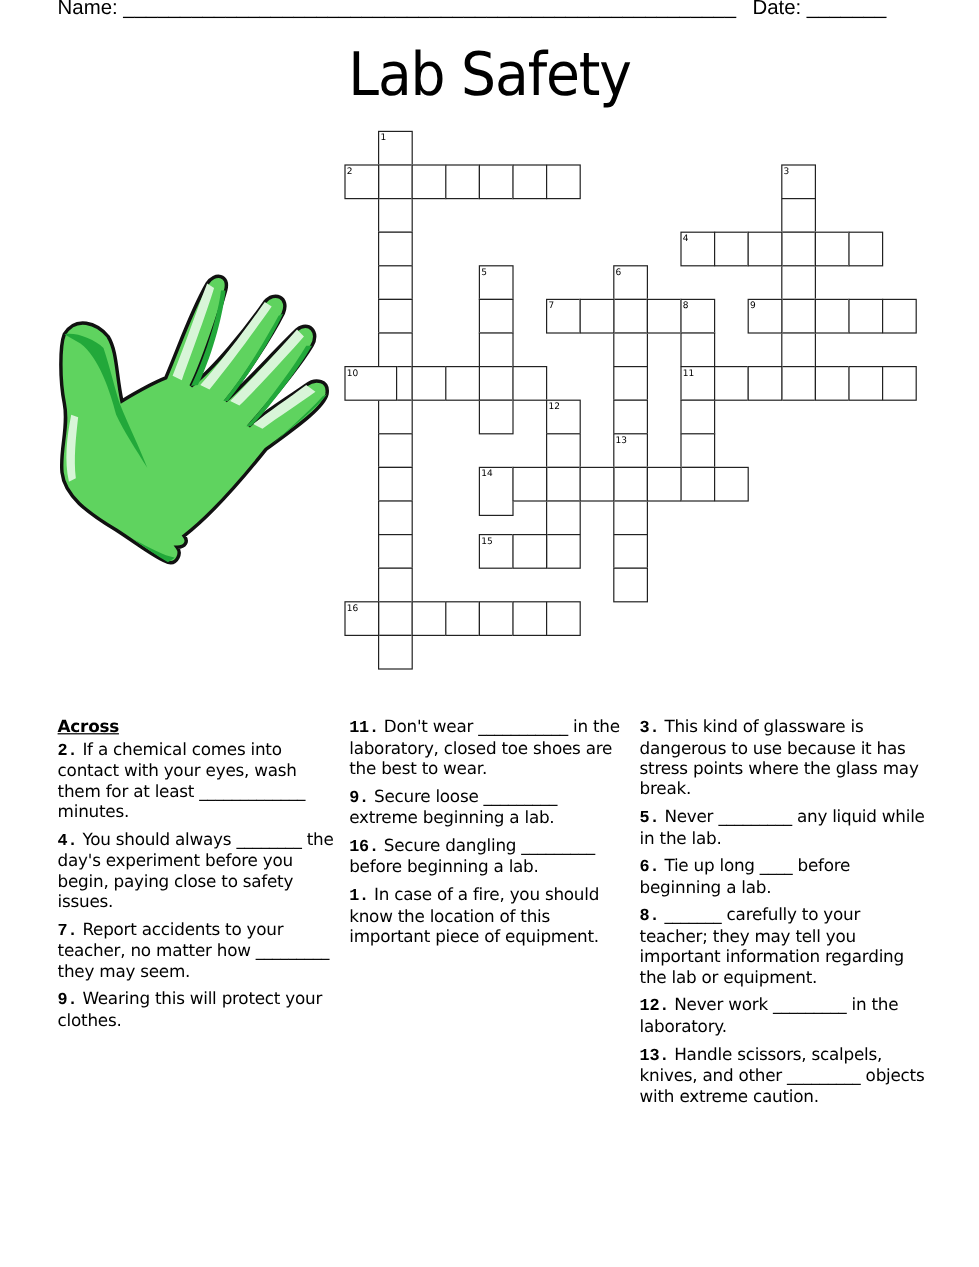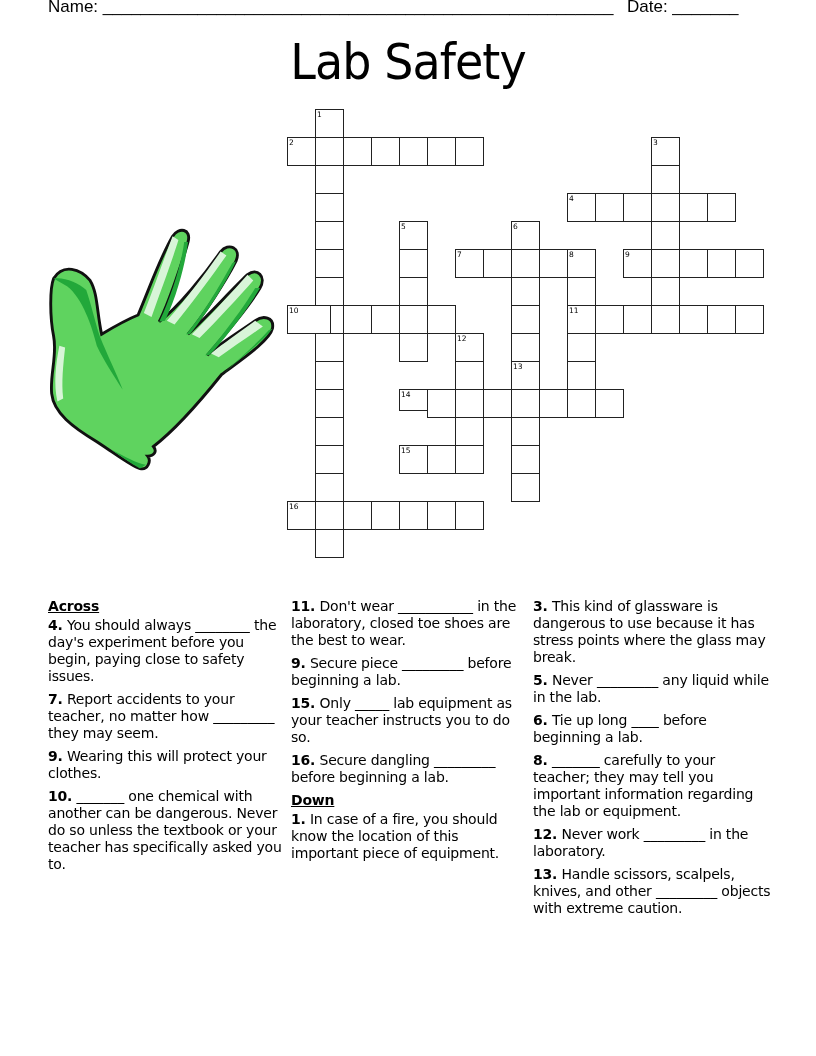--- a/index.html
+++ b/index.html
@@ -6,21 +6,21 @@
   body { width: 816px; height: 1056px; position: relative; overflow: hidden; font-family: "DejaVu Sans", sans-serif; color: #000; }
   .hdr { position: absolute; top: -3px; font-family: "Liberation Sans", sans-serif; font-size: 17px; letter-spacing: 0; }
   .title { position: absolute; top: 33px; left: 0; width: 816px; text-align: center; font-family: "DejaVu Sans", sans-serif; font-size: 50px; font-weight: normal; letter-spacing: -1px; transform: scaleX(0.92); }
   .grid { position: absolute; left: 288px; top: 110px; width: 480px; height: 452px; }
   .cell { position: absolute; width: 28px; height: 28px; box-sizing: border-box; border: 1.5px solid #222; background: #fff; margin-left: -1px; margin-top: -1px; }
   .cell .num { position: absolute; left: 1px; top: 0px; font-family: "DejaVu Sans", sans-serif; font-size: 7.5px; line-height: 9px; }
   .hand { position: absolute; left: 44px; top: 218px; width: 240px; height: 265px; }
   .col { position: absolute; top: 598px; font-size: 14px; line-height: 17px; letter-spacing: -0.2px; }
   .col .hd { font-weight: bold; text-decoration: underline; display: block; margin-bottom: 2px; }
   .clue { margin-bottom: 6px; }
-  .clue b { font-weight: bold; }
+  .clue b { font-weight: bold; font-family: Liberation Mono, monospace; }
 </style>
 </head>
 <body>
 
 <div class="hdr" style="left:48px;">Name: ______________________________________________________</div>
 <div class="hdr" style="left:627px;">Date: _______</div>
 
 <div class="title">Lab Safety</div>
 
 <svg class="hand" viewBox="0 0 250 270" xmlns="http://www.w3.org/2000/svg">
@@ -134,21 +134,21 @@
     <div class="cell" style="left: 168px; top: 280px; width: 29px; height: 29px;"></div>
     <div class="cell" style="left: 168px; top: 308px; width: 29px; height: 29px;"></div>
     <div class="cell" style="left: 168px; top: 336px; width: 29px; height: 29px;"></div>
     <div class="cell" style="left: 224px; top: 252px; width: 29px; height: 29px;">
       <span class="num">13</span>
     </div>
     <div class="cell" style="left: 224px; top: 280px; width: 29px; height: 29px;"></div>
     <div class="cell" style="left: 224px; top: 308px; width: 29px; height: 29px;"></div>
     <div class="cell" style="left: 224px; top: 336px; width: 29px; height: 29px;"></div>
     <div class="cell" style="left: 224px; top: 364px; width: 29px; height: 29px;"></div>
-    <div class="cell" style="left: 112px; top: 280px; width: 29px; height: 22px;">
+    <div class="cell" style="left: 112px; top: 280px; width: 29px; height: 41px;">
       <span class="num">14</span>
     </div>
     <div class="cell" style="left: 140px; top: 280px; width: 29px; height: 29px;"></div>
     <div class="cell" style="left: 196px; top: 280px; width: 29px; height: 29px;"></div>
     <div class="cell" style="left: 252px; top: 280px; width: 29px; height: 29px;"></div>
     <div class="cell" style="left: 308px; top: 280px; width: 29px; height: 29px;"></div>
     <div class="cell" style="left: 112px; top: 336px; width: 29px; height: 29px;">
       <span class="num">15</span>
     </div>
     <div class="cell" style="left: 140px; top: 336px; width: 29px; height: 29px;"></div>
@@ -157,32 +157,30 @@
     </div>
     <div class="cell" style="left: 56px; top: 392px; width: 29px; height: 29px;"></div>
     <div class="cell" style="left: 84px; top: 392px; width: 29px; height: 29px;"></div>
     <div class="cell" style="left: 112px; top: 392px; width: 29px; height: 29px;"></div>
     <div class="cell" style="left: 140px; top: 392px; width: 29px; height: 29px;"></div>
     <div class="cell" style="left: 168px; top: 392px; width: 29px; height: 29px;"></div>
   </div>
 
 <div class="col" style="left:48px; width:236px;">
   <span class="hd">Across</span>
+  <div class="clue"><b>2.</b><span> If a chemical comes into contact with your eyes, wash them for at least _____________ minutes.</span></div>
   <div class="clue"><b>4.</b><span> You should always ________ the day's experiment before you begin, paying close to safety issues.</span></div>
   <div class="clue"><b>7.</b><span> Report accidents to your teacher, no matter how _________ they may seem.</span></div>
   <div class="clue"><b>9.</b><span> Wearing this will protect your clothes.</span></div>
-  <div class="clue"><b>10.</b><span> _______ one chemical with another can be dangerous. Never do so unless the textbook or your teacher has specifically asked you to.</span></div>
 </div>
 
 <div class="col" style="left:291px; width:234px;">
   <div class="clue"><b>11.</b><span> Don't wear ___________ in the laboratory, closed toe shoes are the best to wear.</span></div>
-  <div class="clue"><b>9.</b><span> Secure piece _________ before beginning a lab.</span></div>
-  <div class="clue"><b>15.</b><span> Only _____ lab equipment as your teacher instructs you to do so.</span></div>
+  <div class="clue"><b>9.</b><span> Secure loose _________ extreme beginning a lab.</span></div>
   <div class="clue"><b>16.</b><span> Secure dangling _________ before beginning a lab.</span></div>
-  <span class="hd">Down</span>
   <div class="clue"><b>1.</b><span> In case of a fire, you should know the location of this important piece of equipment.</span></div>
 </div>
 
 <div class="col" style="left:533px; width:240px;">
   <div class="clue"><b>3.</b><span> This kind of glassware is dangerous to use because it has stress points where the glass may break.</span></div>
   <div class="clue"><b>5.</b><span> Never _________ any liquid while in the lab.</span></div>
   <div class="clue"><b>6.</b><span> Tie up long ____ before beginning a lab.</span></div>
   <div class="clue"><b>8.</b><span> _______ carefully to your teacher; they may tell you important information regarding the lab or equipment.</span></div>
   <div class="clue"><b>12.</b><span> Never work _________ in the laboratory.</span></div>
   <div class="clue"><b>13.</b><span> Handle scissors, scalpels, knives, and other _________ objects with extreme caution.</span></div>

